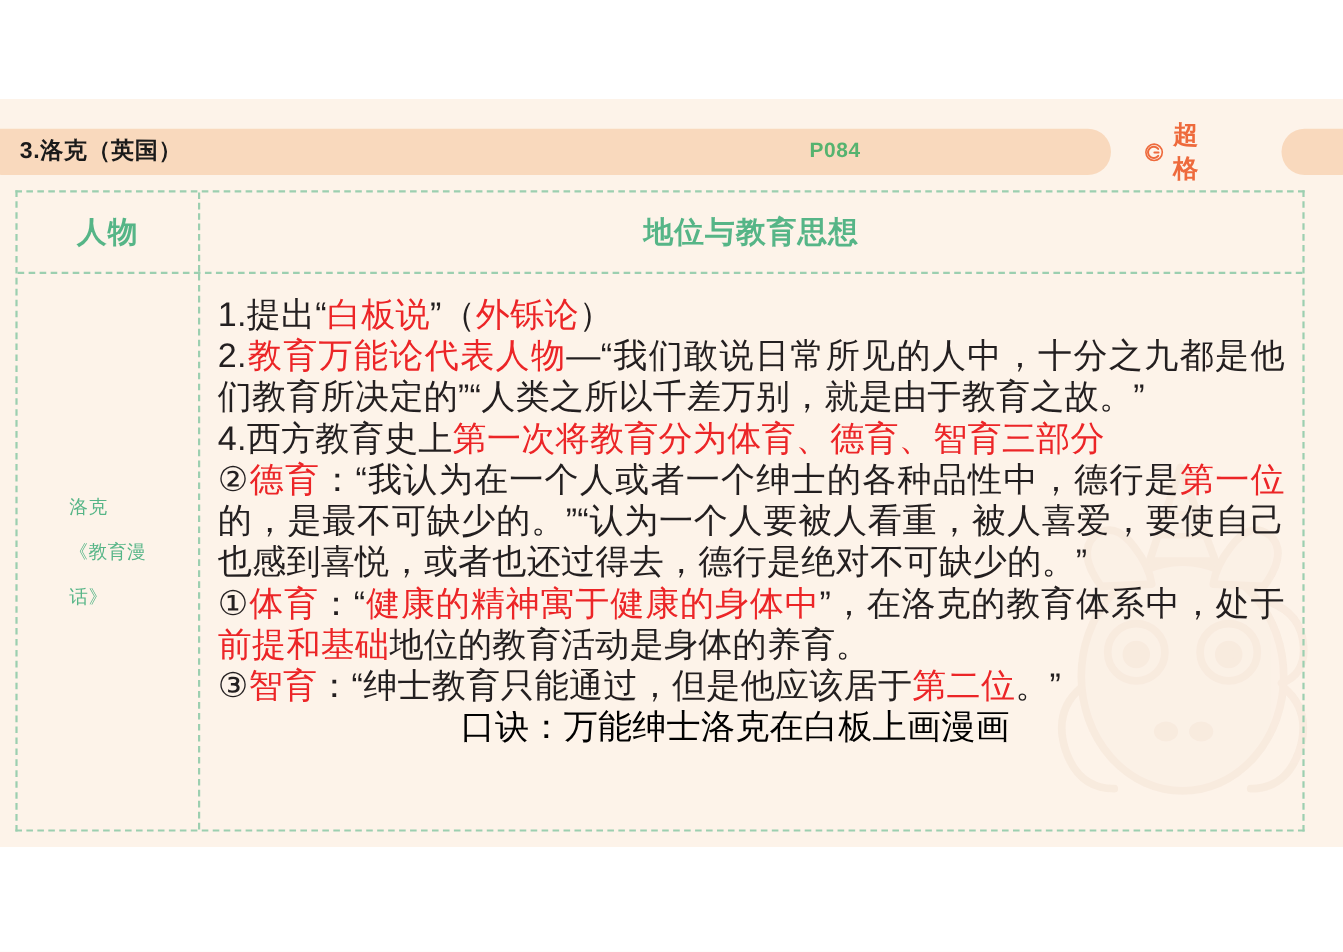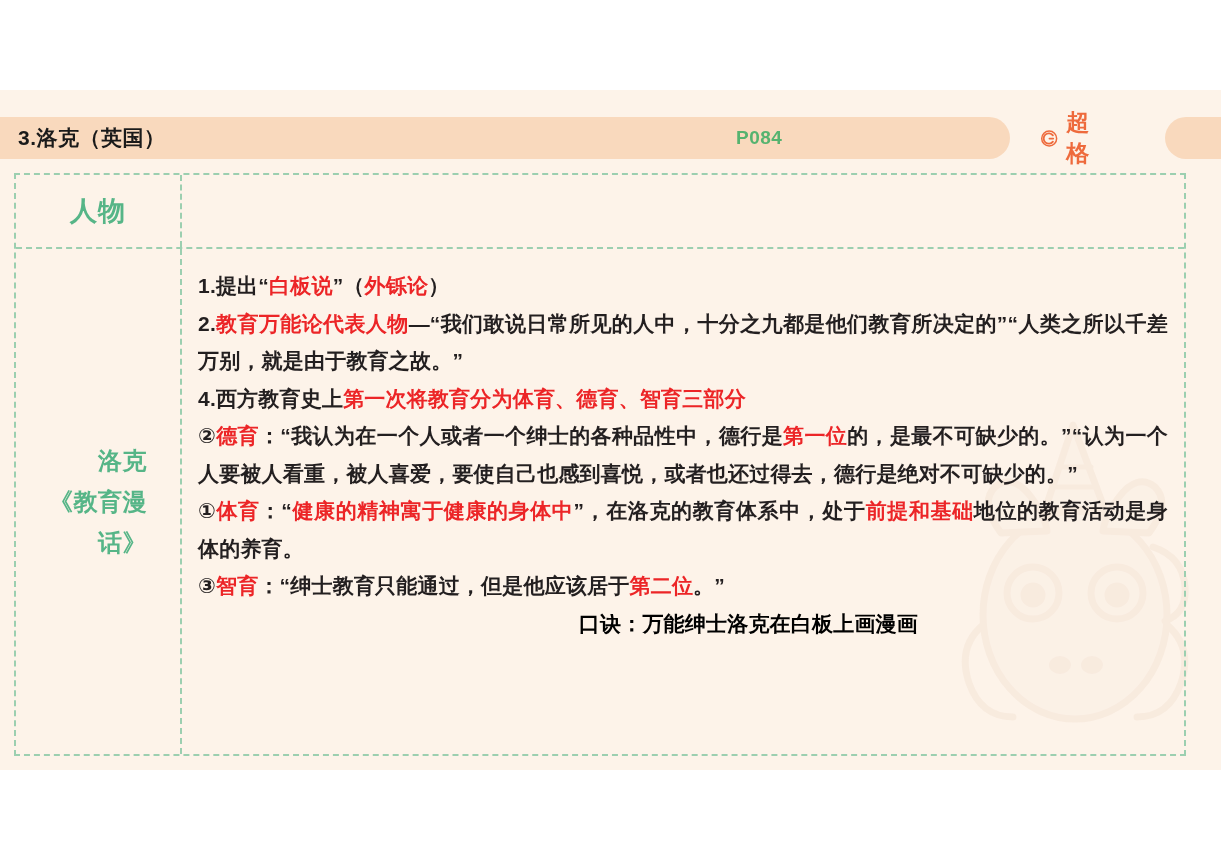--- a/index.html
+++ b/index.html
@@ -140,33 +140,33 @@
     color: #56b587;
     letter-spacing: 1px;
   }
   .th-right {
     display: flex;
     align-items: center;
     justify-content: center;
   }
 
   .person-cell {
-    font-size: 24px;
-    font-weight: bold;
+    font-size: 17px;
+    font-weight: normal;
     color: #56b587;
     line-height: 41px;
-    text-align: right;
+    text-align: left;
     letter-spacing: 0.5px;
   }
 
   .content-cell {
     position: relative;
     padding: 18px 16px 0 16px;
-    font-size: 21px;
-    font-weight: bold;
+    font-size: 31px;
+    font-weight: normal;
     color: #231f20;
     line-height: 37.5px;
     letter-spacing: 0.2px;
     text-align: justify;
     text-justify: inter-character;
   }
   .content-cell p { margin: 0; }
   .content-cell p.nojust { text-align: left; }
   .content-cell p.center-right {
     text-align: right;
@@ -215,20 +215,23 @@
       </svg>
       <span class="brand-name">超格</span>
     </div>
   </div>
 
   <div class="table">
     <div class="thead">
       <div class="col-left">
         <span class="th-text">人物</span>
       </div>
+      <div class="col-right th-right">
+        <span class="th-text">地位与教育思想</span>
+      </div>
     </div>
     <div class="tbody">
       <div class="col-left">
         <div class="person-cell"><span>洛克</span><br><span>《教育漫</span><br><span>话》</span></div>
       </div>
       <div class="col-right content-cell">
           <p><span>1.提出“</span><span class="hl-red">白板说</span><span>”（</span><span class="hl-red">外铄论</span><span>）</span></p>
           <p><span>2.</span><span class="hl-red">教育万能论代表人物</span><span>—“我们敢说日常所见的人中，十分之九都是他们教育所决定的”“人类之所以千差万别，就是由于教育之故。”</span></p>
           <p><span>4.西方教育史上</span><span class="hl-red">第一次将教育分为体育、德育、智育三部分</span></p>
           <p><span>②</span><span class="hl-red">德育</span><span>：“我认为在一个人或者一个绅士的各种品性中，德行是</span><span class="hl-red">第一位</span><span>的，是最不可缺少的。”“认为一个人要被人看重，被人喜爱，要使自己也感到喜悦，或者也还过得去，德行是绝对不可缺少的。”</span></p>

